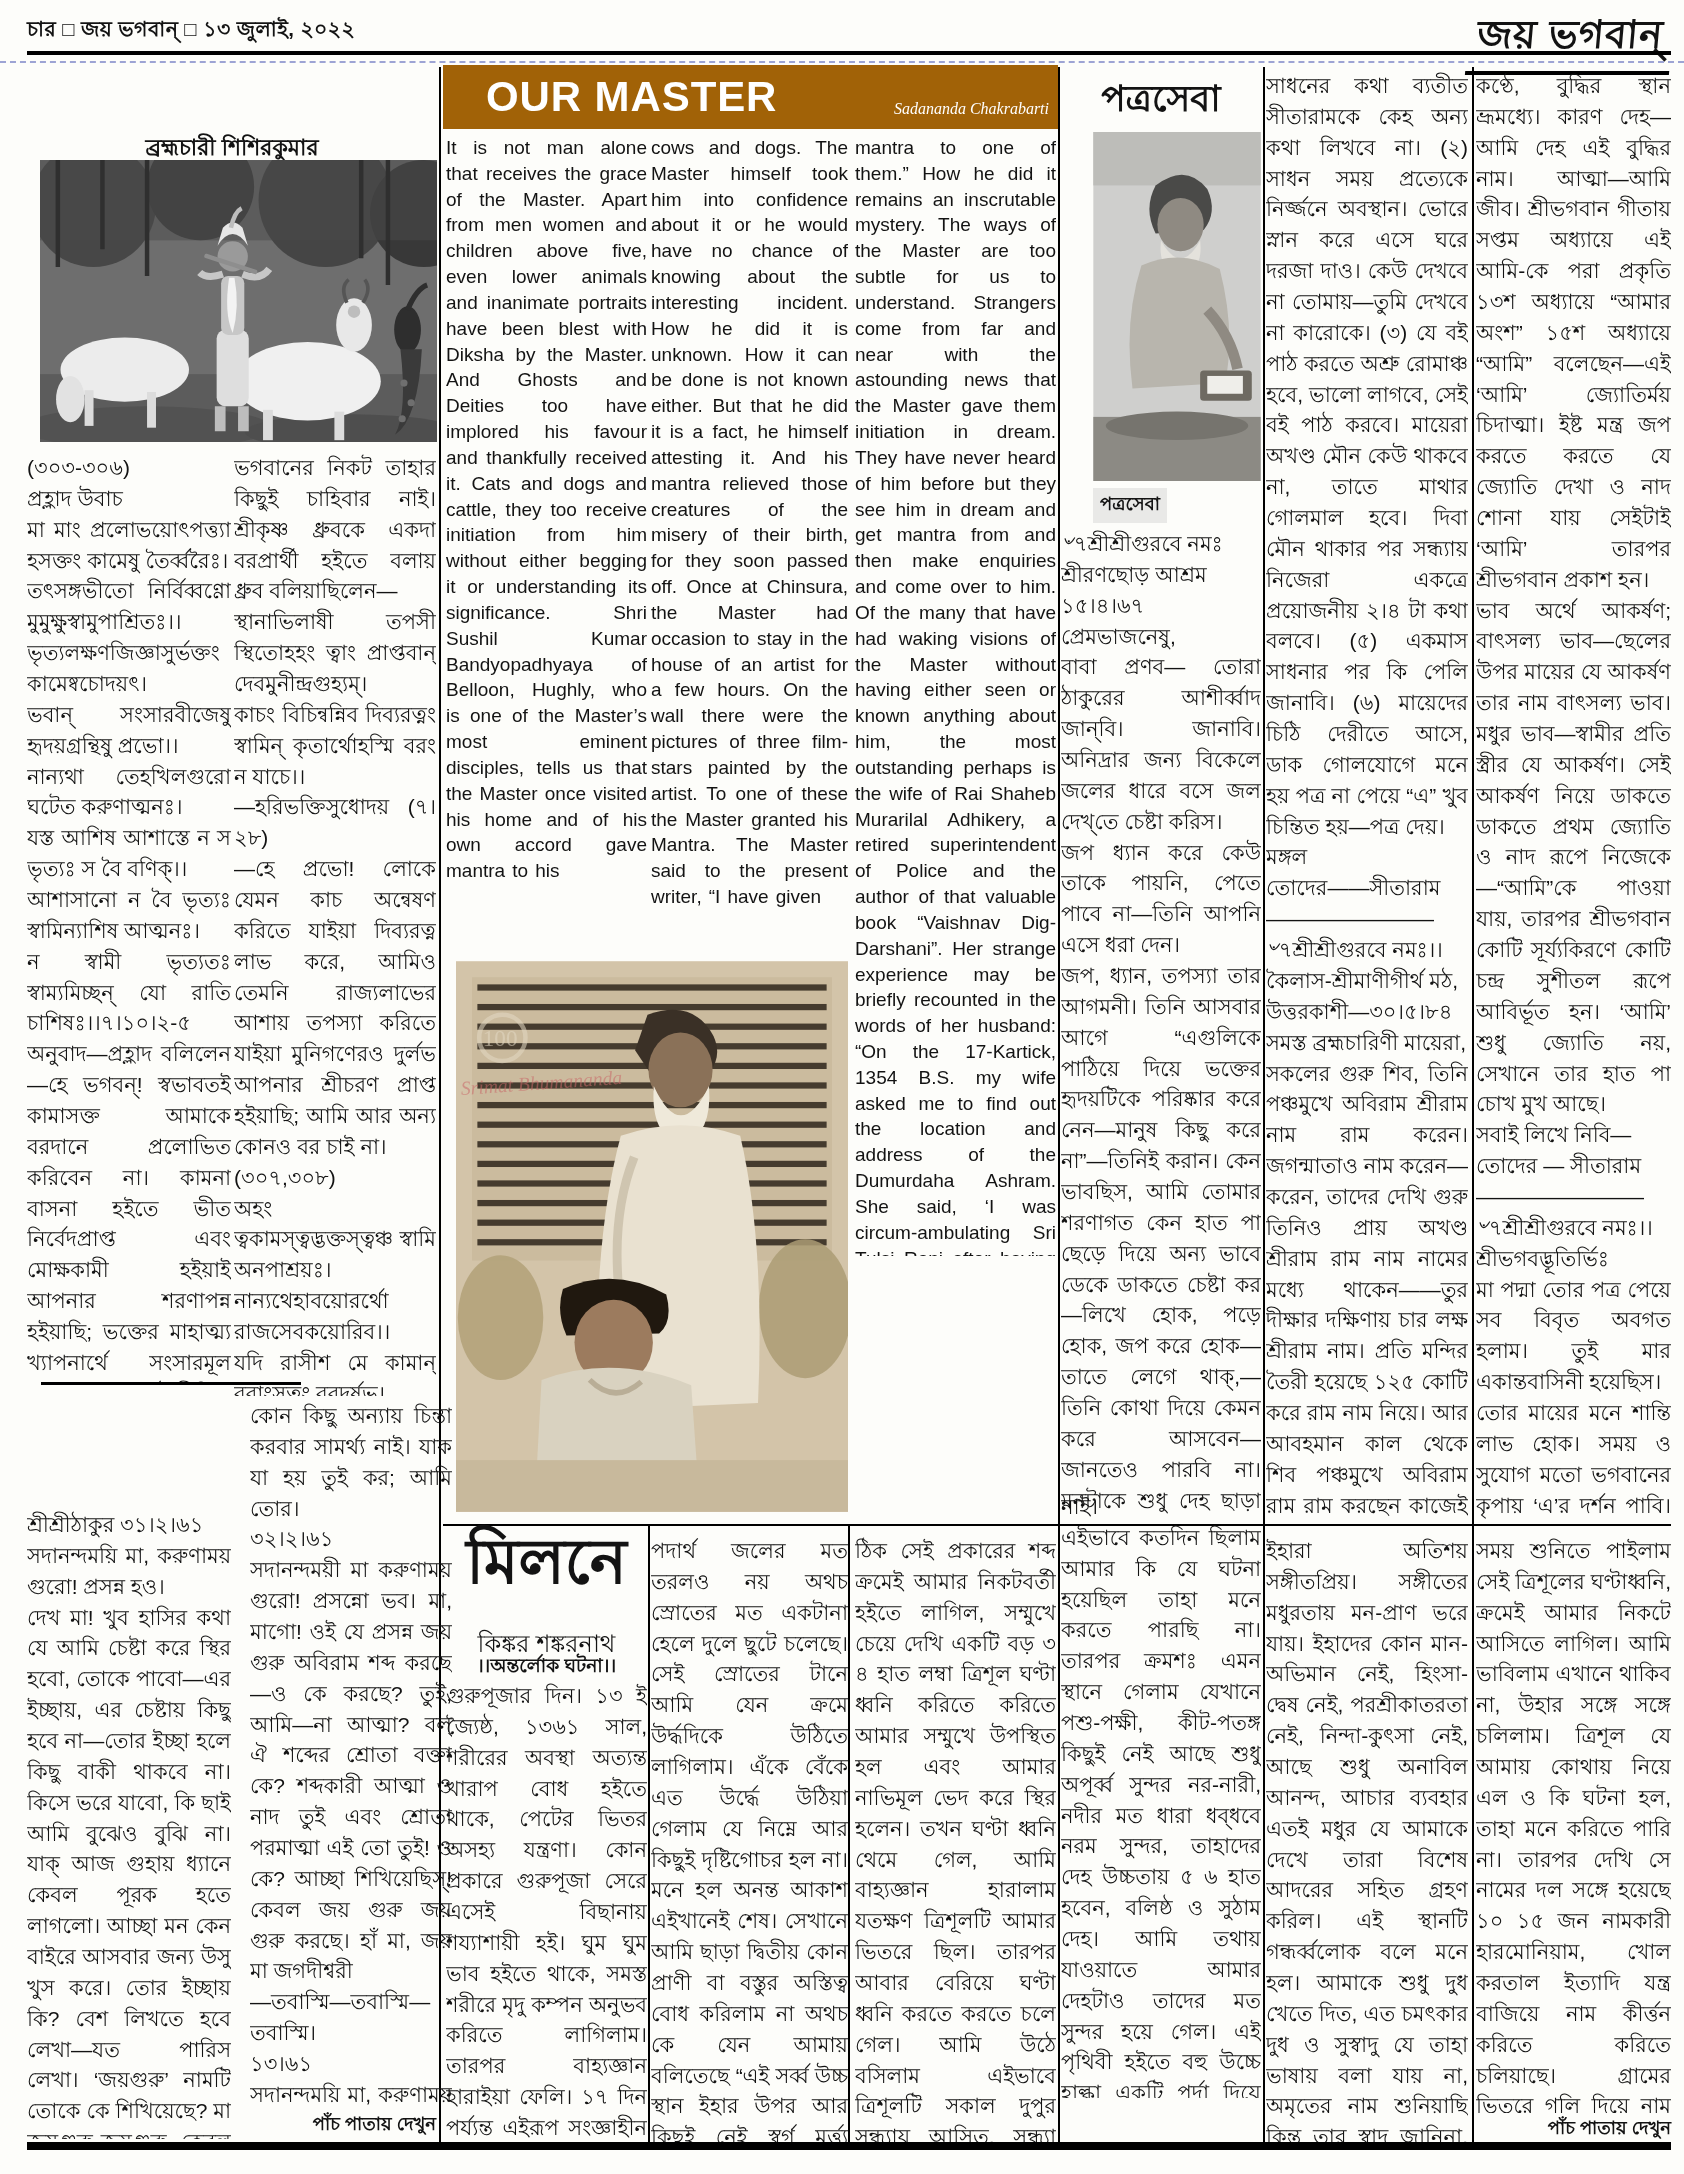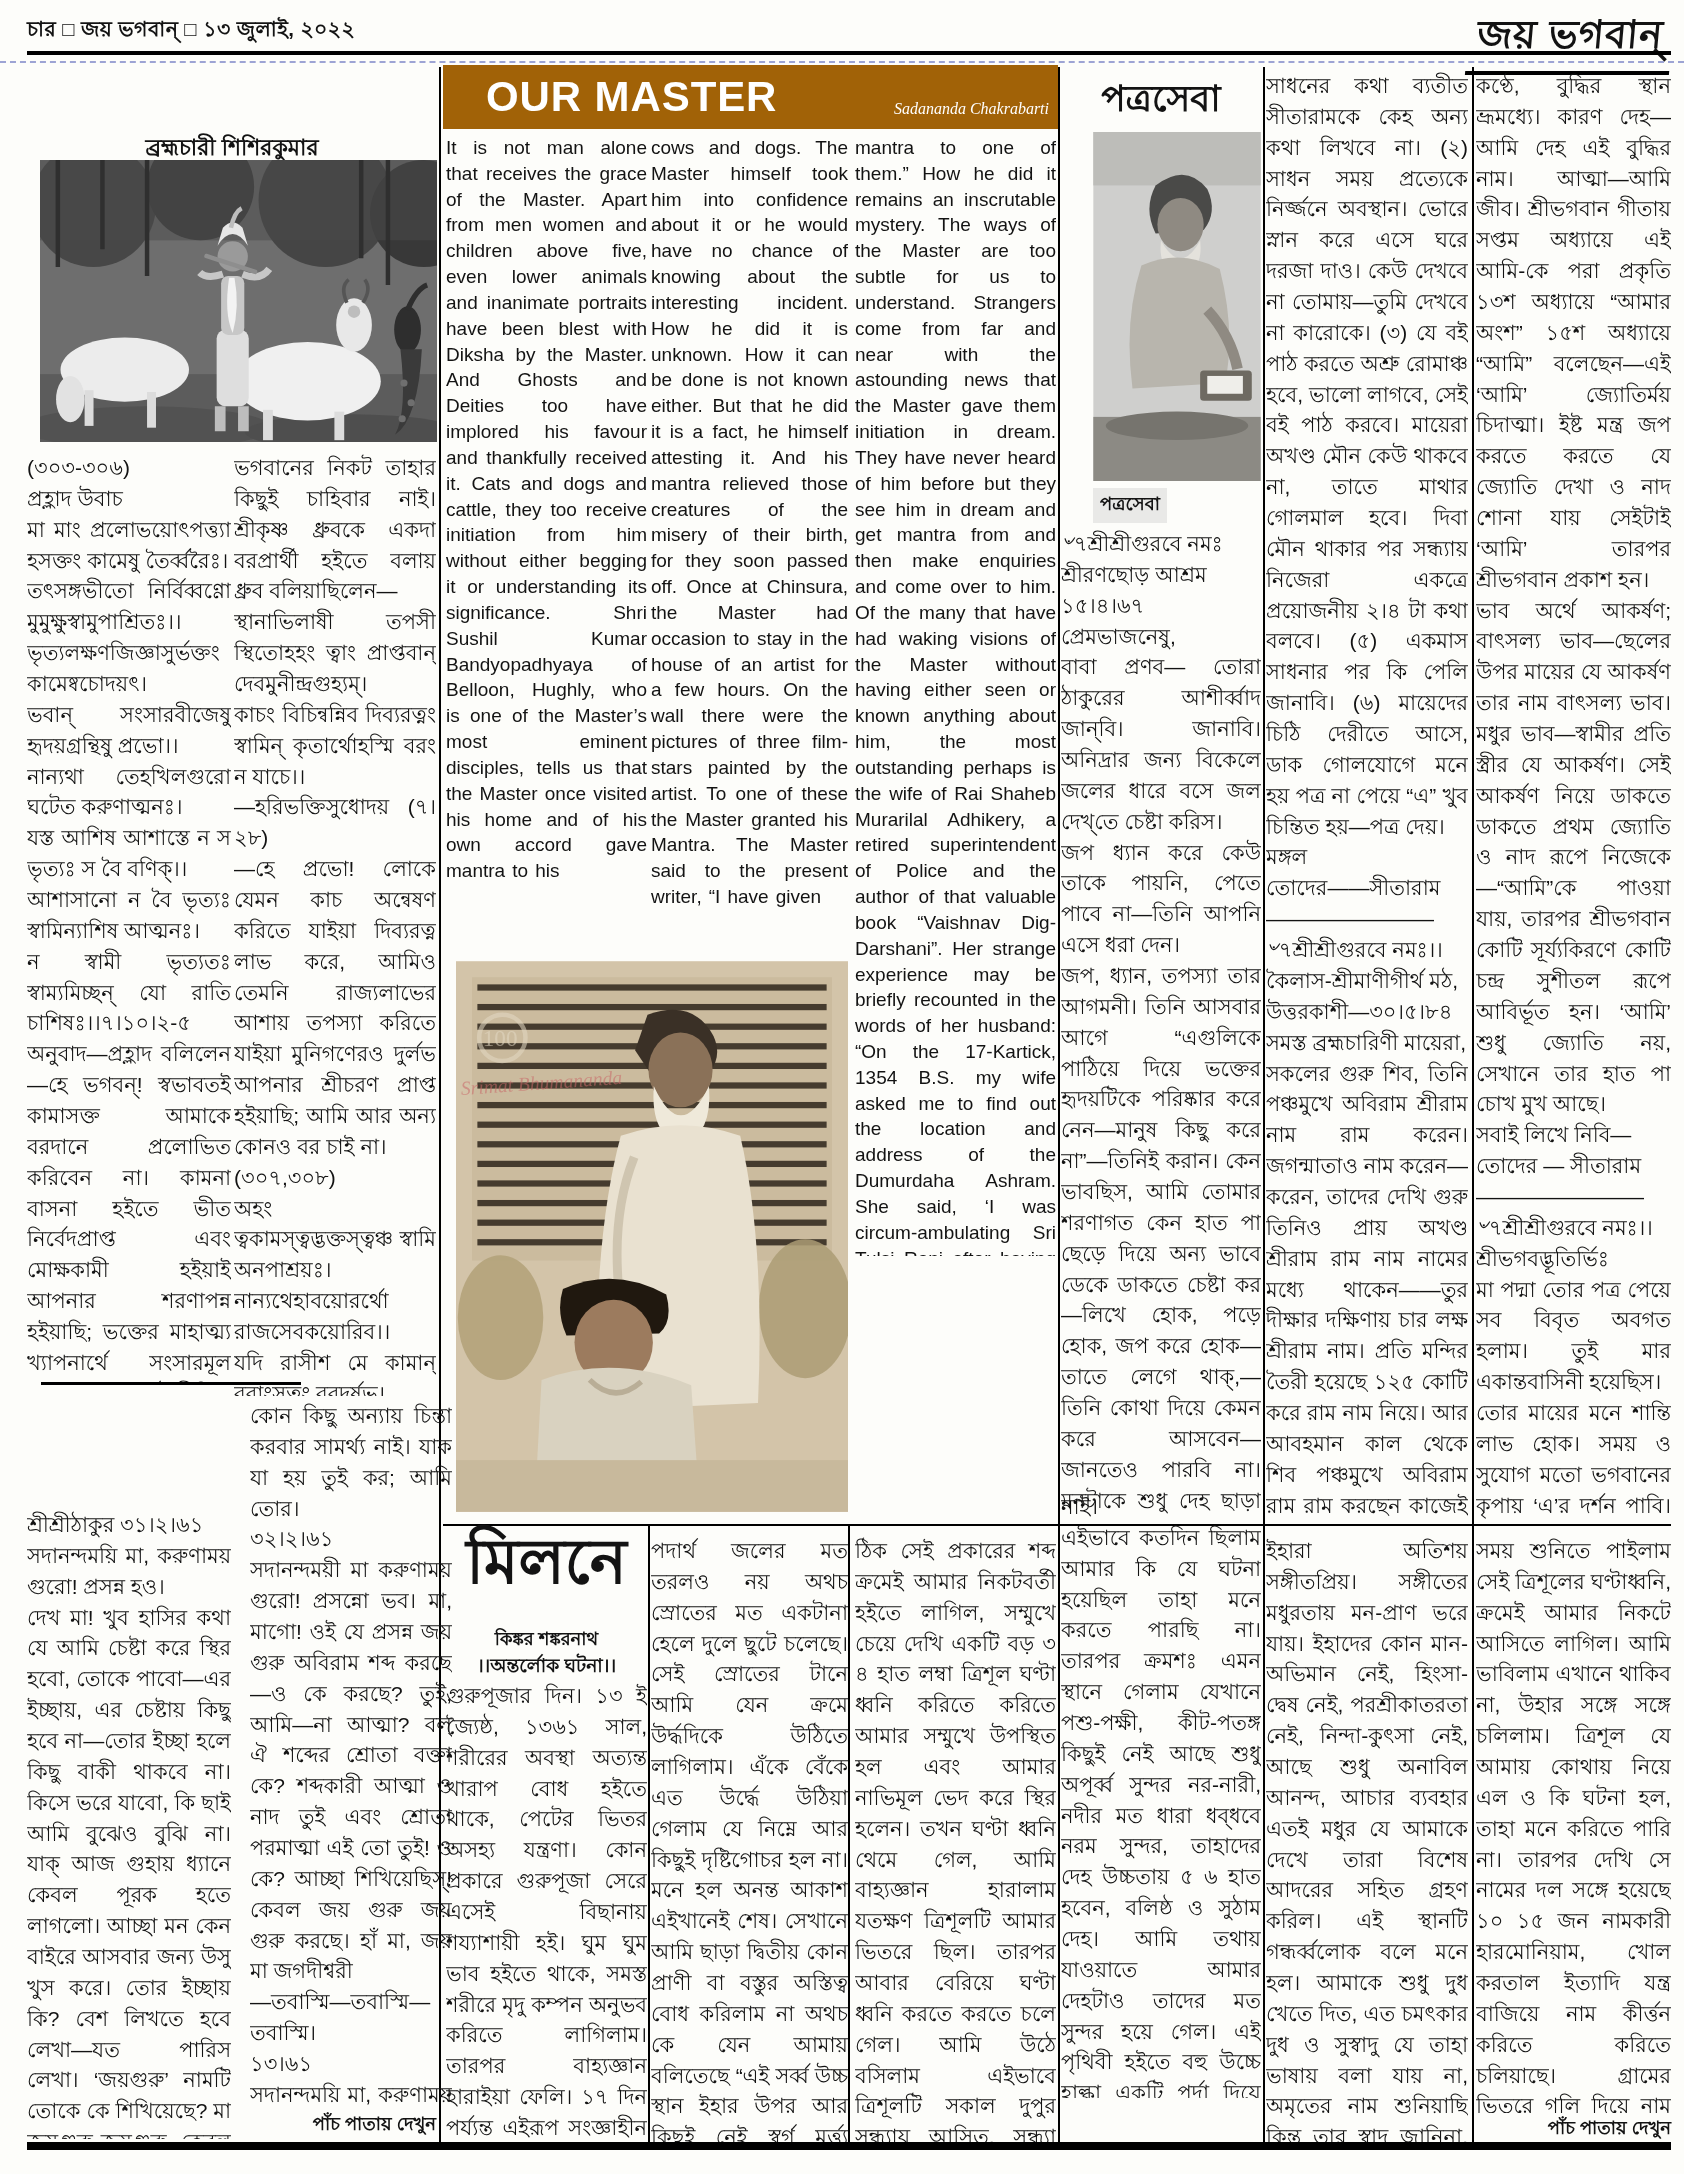--- a/index.html
+++ b/index.html
@@ -17,21 +17,21 @@
   #bh-title{font-size:50px;font-weight:800;line-height:1.05;}
   #bh-byline{font-size:22px;font-weight:bold;}
   #om-banner{background:#a16207;color:#fff;display:flex;align-items:center;}
   #om-title{font-size:42px;font-weight:800;letter-spacing:0.9px;padding-left:43px;white-space:nowrap;}
   #om-author{font-family:"Liberation Serif","DejaVu Serif",serif;font-size:16px;
              margin-left:auto;padding:23px 9px 0 0;white-space:nowrap;font-style:italic;}
   #ps-title{font-size:36px;font-weight:800;}
   #ps-caption{font-size:18px;font-weight:bold;background:#e9e9e7;padding:1.8px 7.1px;display:inline-block;}
   #pg-title{font-size:57px;font-weight:800;line-height:1;}
   #mi-title{font-size:62px;font-weight:700;line-height:1;}
-  .mi-byline{font-size:18px;font-weight:bold;}
+  .mi-byline{font-size:24px;font-weight:normal;}
   .mi-sub{font-size:18.7px;font-weight:bold;}
   .footer-note{font-size:18px;font-weight:bold;text-align:right;}
   .dashedline{border-top:2.7px dashed #9da4d4;}
   svg{display:block;}
 </style>
 </head>
 <body>
 
 <div id="paper">
 

